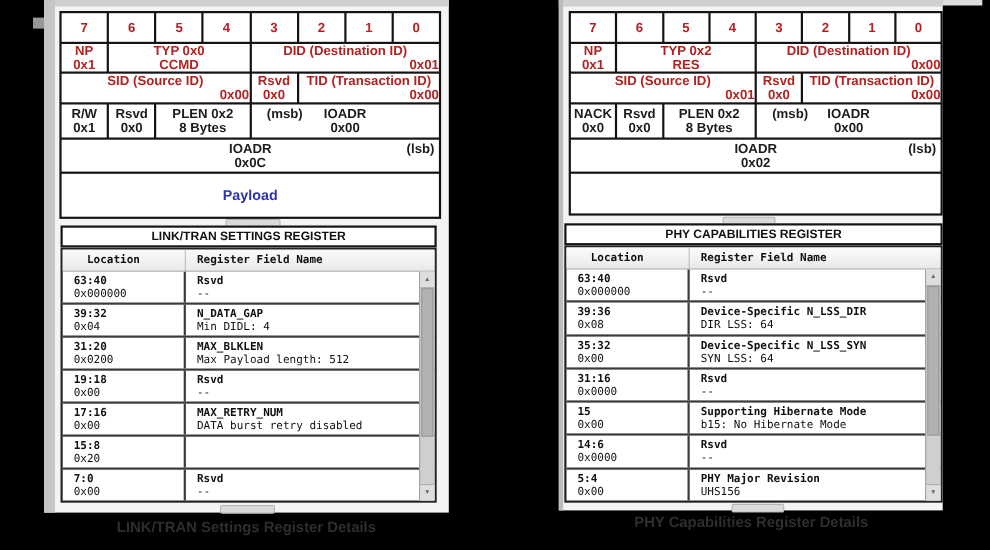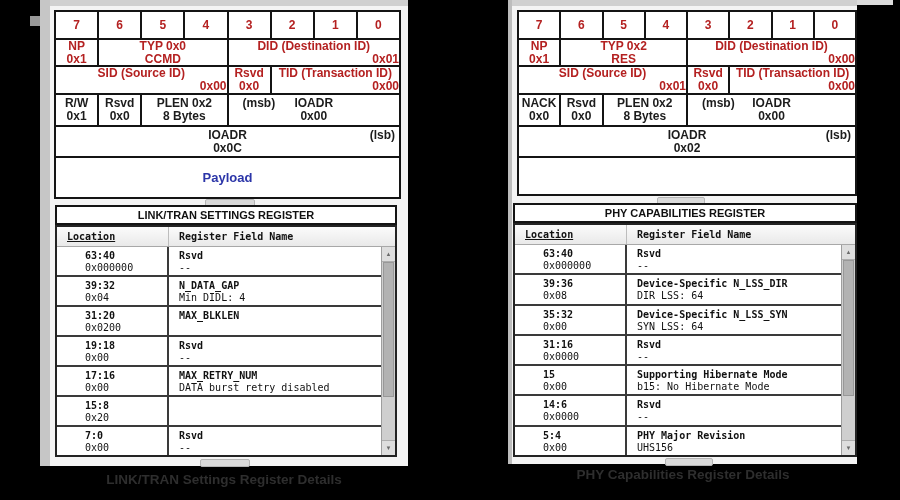--- a/index.html
+++ b/index.html
@@ -42,29 +42,29 @@
   #regtitle-right{left:5px;top:203px;width:340px;height:16px;}
 
   .reg-table{position:absolute;border:2px solid #232323;background:#fff;display:flex;
              flex-direction:column;box-sizing:border-box;}
   #regtable-left{left:15px;top:225px;width:342px;height:232px;}
   #regtable-right{left:5px;top:223px;width:344px;height:234px;}
 
   .reg-head{display:flex;height:19px;flex:0 0 19px;background:linear-gradient(#fbfbfb,#e9e9e9);
             border-bottom:1px solid #a8a8a8;font-family:"DejaVu Sans Mono",monospace;
             font-size:10px;font-weight:bold;color:#111;align-items:center;}
-  .reg-head .hc1{width:112px;padding-left:10px;border-right:1px solid #bdbdbd;height:100%;
-                 display:flex;align-items:center;box-sizing:border-box;text-decoration:underline;}
+  .reg-head .hc1{width:112px;padding-left:22px;border-right:1px solid #bdbdbd;height:100%;
+                 display:flex;align-items:center;box-sizing:border-box;}
   .reg-head .hc2{flex:1;padding-left:10px;}
 
   .reg-body{flex:1;display:flex;flex-direction:column;position:relative;}
   .reg-row{flex:1;display:flex;border-top:2px solid #3a3a3a;font-family:"DejaVu Sans Mono",monospace;
            font-size:10px;line-height:12px;color:#111;}
   .reg-row:first-child{border-top:none;}
-  .reg-row .c1{width:112px;padding:3px 0 0 28px;border-right:2px solid #3a3a3a;box-sizing:border-box;}
+  .reg-row .c1{width:112px;padding:3px 0 0 10px;border-right:2px solid #3a3a3a;box-sizing:border-box;}
   .reg-row .c2{flex:1;padding:3px 0 0 10px;}
   .bline{font-weight:bold;}
 
   
   .vscroll{position:absolute;right:0;top:0;bottom:0;width:13px;background:#cfcfcf;
            border-left:1px solid #9e9e9e;}
   .vbtn{position:absolute;left:0;right:0;height:14px;background:#dedede;color:#6a6a6a;
         font-size:6px;display:flex;align-items:center;justify-content:center;}
   .vbtn.up{top:0;border-bottom:1px solid #adadad;}
   .vbtn.down{bottom:0;border-top:1px solid #adadad;}
@@ -204,20 +204,21 @@
               <div>Min DIDL: 4</div>
             </div>
         </div>
         <div class="reg-row">
           <div class="c1">
               <div class="bline">31:20</div>
               <div>0x0200</div>
             </div>
           <div class="c2">
               <div class="bline">MAX_BLKLEN</div>
+              <div>Max Payload length: 512</div>
             </div>
         </div>
         <div class="reg-row">
           <div class="c1">
               <div class="bline">19:18</div>
               <div>0x00</div>
             </div>
           <div class="c2">
               <div class="bline">Rsvd</div>
               <div>--</div>

